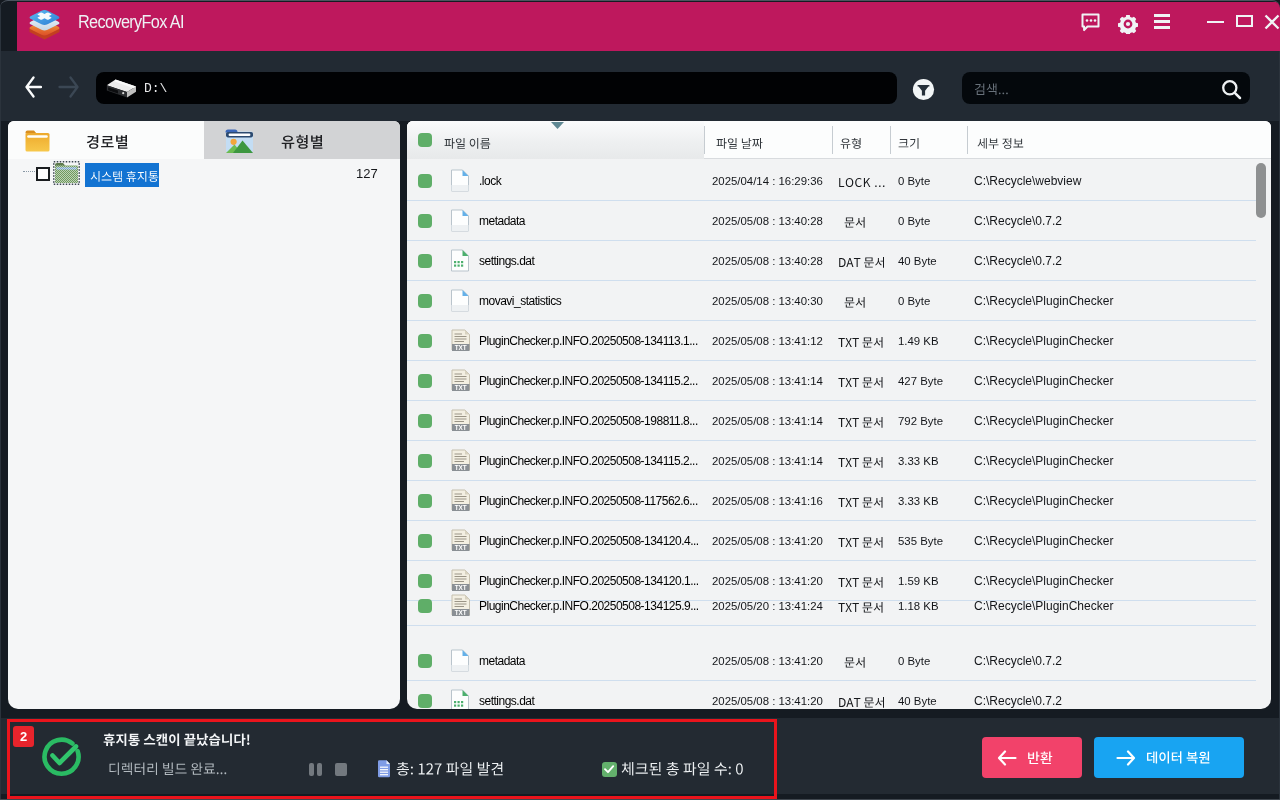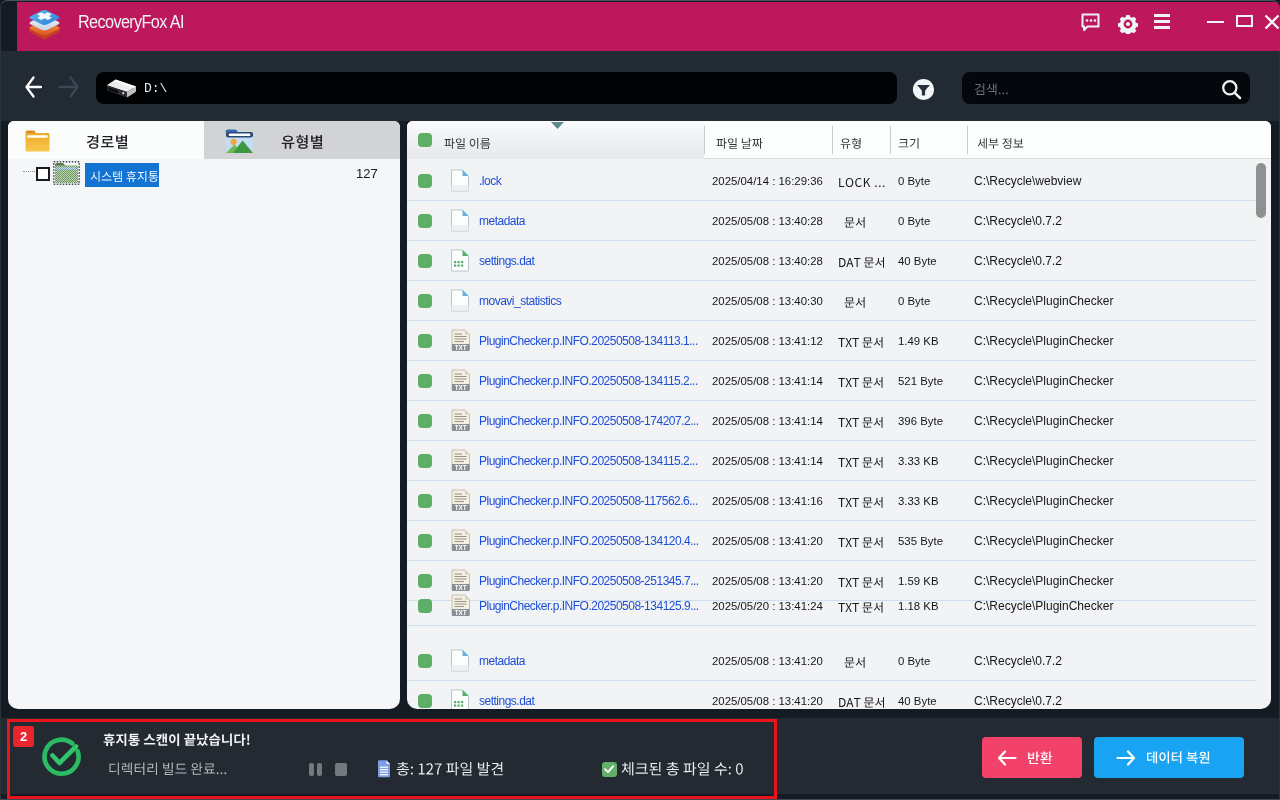--- a/index.html
+++ b/index.html
@@ -18,21 +18,21 @@
 .tabtext { position:absolute; top:9px; }
 #rpanel { position:absolute; left:407px; top:120px; width:864px; height:588px;
   background:#f2f3f4; border-radius:6px 6px 10px 10px; overflow:hidden; }
 #thead { position:absolute; left:0; top:0; width:864px; height:38px;
   background:#fcfdfd; border-bottom:1px solid #d8dbde; }
 .hsep { position:absolute; top:5px; width:1px; height:28px; background:#c6ccd1; }
 .hlabel { position:absolute; top:13px; }
 .row { position:absolute; left:0; width:849px; height:40px; border-bottom:1px solid #cfdeee; }
 .gchk { position:absolute; left:11px; top:13px; width:14px; height:14px; border-radius:4px; background:#5fae68; }
 .ficon { position:absolute; left:43px; top:8px; }
-.fname { position:absolute; left:72px; top:13px; font-size:12px; color:#1d4ed8; white-space:nowrap; width:223px; overflow:hidden; letter-spacing:-0.5px; }
+.fname { position:absolute; left:72px; top:13px; font-size:12px; color:#000000; white-space:nowrap; width:223px; overflow:hidden; letter-spacing:-0.5px; }
 .fdate { position:absolute; left:305px; top:14px; font-size:11.4px; color:#14161a; white-space:nowrap; }
 .ftype { position:absolute; left:431px; top:12px; }
 .fsize { position:absolute; left:491px; top:14px; font-size:11.4px; color:#14161a; white-space:nowrap; }
 .fpath { position:absolute; left:567px; top:13px; font-size:12px; color:#14161a; white-space:nowrap; }
 #botbar { position:absolute; left:1px; top:717px; width:1278px; height:76px; background:#232a32; }
 #botcontent { position:absolute; left:1px; top:717px; width:1278px; height:83px; }
 #botedge { position:absolute; left:0; top:798px; width:1280px; height:2px; background:#40474f; }
 #redbox { position:absolute; left:7px; top:718px; width:770px; height:80px; border:3px solid #ea141c; }
 .btn { position:absolute; top:19px; height:41px; border-radius:4px; display:flex;
   align-items:center; justify-content:center; gap:10px; }
@@ -302,43 +302,43 @@
               <path d="M4.5 12.5 H14"></path>
 </g>
 <rect x="2" y="15" width="17.5" height="7" fill="#8a8f94"></rect>
 <text x="10.7" y="20.8" font-family="Liberation Sans, sans-serif" font-size="6.4" font-weight="bold" fill="#ffffff" text-anchor="middle">TXT</text>
 </svg></div>
 <div class="fname">PluginChecker.p.INFO.20250508-134115.2...</div>
 <div class="fdate">2025/05/08 : 13:41:14</div>
 <div class="ftype" style="left:431px"><svg width="48" height="19" viewBox="0 -13.9 48 19">
             <path fill="#17191c" d="M3.0 0.0V-7.9H0.4V-8.8H6.8V-7.9H4.2V0.0Z M7.4 0.0 10.0 -4.5 7.6 -8.8H8.8L10.0 -6.5Q10.2 -6.2 10.3 -5.9Q10.5 -5.6 10.7 -5.3H10.7Q10.9 -5.6 11.0 -5.9Q11.2 -6.2 11.4 -6.5L12.5 -8.8H13.7L11.3 -4.5L13.9 0.0H12.6L11.3 -2.4Q11.2 -2.7 11.0 -3.1Q10.8 -3.4 10.6 -3.8H10.5Q10.3 -3.4 10.2 -3.1Q10.0 -2.7 9.8 -2.4L8.6 0.0Z M17.1 0.0V-7.9H14.4V-8.8H20.9V-7.9H18.2V0.0Z M24.5 -4.4H34.4V-3.6H24.5ZM29.0 -3.9H30.0V-1.4H29.0ZM25.8 -9.4H33.1V-5.6H25.8ZM32.1 -8.6H26.8V-6.4H32.1ZM25.8 -0.1H33.3V0.7H25.8ZM25.8 -2.4H26.8V0.2H25.8Z M41.0 -6.2H44.0V-5.4H41.0ZM38.4 -9.0H39.2V-7.0Q39.2 -6.1 39.0 -5.3Q38.7 -4.4 38.3 -3.6Q37.9 -2.9 37.4 -2.3Q36.8 -1.7 36.2 -1.4L35.6 -2.2Q36.2 -2.5 36.7 -3.0Q37.2 -3.5 37.6 -4.1Q38.0 -4.8 38.2 -5.5Q38.4 -6.3 38.4 -7.0ZM38.6 -9.0H39.4V-7.0Q39.4 -6.3 39.6 -5.6Q39.8 -4.9 40.2 -4.2Q40.6 -3.6 41.1 -3.1Q41.6 -2.6 42.2 -2.4L41.6 -1.5Q40.9 -1.9 40.4 -2.5Q39.8 -3.0 39.4 -3.7Q39.0 -4.5 38.8 -5.3Q38.6 -6.2 38.6 -7.0ZM43.5 -9.9H44.5V0.9H43.5Z"></path>
           </svg></div>
-<div class="fsize">521 Byte</div>
+<div class="fsize">427 Byte</div>
 <div class="fpath">C:\Recycle\PluginChecker</div>
 </div>
 <div class="row" style="top:280px">
 <div class="gchk"></div>
 <div class="ficon"><svg width="21" height="24" viewBox="0 0 21 24">
 <path d="M2 1 H15 L19.5 5.5 V21 H2 Z" fill="#f3efe2" stroke="#c5bfae" stroke-width="1"></path>
 <path d="M15 1 L19.5 5.5 H15 Z" fill="#d8d2c0"></path>
 <g stroke="#9a9486" stroke-width="1">
 <path d="M4.5 5 H12"></path>
               <path d="M4.5 7.5 H16.5"></path>
               <path d="M4.5 10 H16.5"></path>
               <path d="M4.5 12.5 H14"></path>
 </g>
 <rect x="2" y="15" width="17.5" height="7" fill="#8a8f94"></rect>
 <text x="10.7" y="20.8" font-family="Liberation Sans, sans-serif" font-size="6.4" font-weight="bold" fill="#ffffff" text-anchor="middle">TXT</text>
 </svg></div>
-<div class="fname">PluginChecker.p.INFO.20250508-174207.2...</div>
+<div class="fname">PluginChecker.p.INFO.20250508-198811.8...</div>
 <div class="fdate">2025/05/08 : 13:41:14</div>
 <div class="ftype" style="left:431px"><svg width="48" height="19" viewBox="0 -13.9 48 19">
             <path fill="#17191c" d="M3.0 0.0V-7.9H0.4V-8.8H6.8V-7.9H4.2V0.0Z M7.4 0.0 10.0 -4.5 7.6 -8.8H8.8L10.0 -6.5Q10.2 -6.2 10.3 -5.9Q10.5 -5.6 10.7 -5.3H10.7Q10.9 -5.6 11.0 -5.9Q11.2 -6.2 11.4 -6.5L12.5 -8.8H13.7L11.3 -4.5L13.9 0.0H12.6L11.3 -2.4Q11.2 -2.7 11.0 -3.1Q10.8 -3.4 10.6 -3.8H10.5Q10.3 -3.4 10.2 -3.1Q10.0 -2.7 9.8 -2.4L8.6 0.0Z M17.1 0.0V-7.9H14.4V-8.8H20.9V-7.9H18.2V0.0Z M24.5 -4.4H34.4V-3.6H24.5ZM29.0 -3.9H30.0V-1.4H29.0ZM25.8 -9.4H33.1V-5.6H25.8ZM32.1 -8.6H26.8V-6.4H32.1ZM25.8 -0.1H33.3V0.7H25.8ZM25.8 -2.4H26.8V0.2H25.8Z M41.0 -6.2H44.0V-5.4H41.0ZM38.4 -9.0H39.2V-7.0Q39.2 -6.1 39.0 -5.3Q38.7 -4.4 38.3 -3.6Q37.9 -2.9 37.4 -2.3Q36.8 -1.7 36.2 -1.4L35.6 -2.2Q36.2 -2.5 36.7 -3.0Q37.2 -3.5 37.6 -4.1Q38.0 -4.8 38.2 -5.5Q38.4 -6.3 38.4 -7.0ZM38.6 -9.0H39.4V-7.0Q39.4 -6.3 39.6 -5.6Q39.8 -4.9 40.2 -4.2Q40.6 -3.6 41.1 -3.1Q41.6 -2.6 42.2 -2.4L41.6 -1.5Q40.9 -1.9 40.4 -2.5Q39.8 -3.0 39.4 -3.7Q39.0 -4.5 38.8 -5.3Q38.6 -6.2 38.6 -7.0ZM43.5 -9.9H44.5V0.9H43.5Z"></path>
           </svg></div>
-<div class="fsize">396 Byte</div>
+<div class="fsize">792 Byte</div>
 <div class="fpath">C:\Recycle\PluginChecker</div>
 </div>
 <div class="row" style="top:320px">
 <div class="gchk"></div>
 <div class="ficon"><svg width="21" height="24" viewBox="0 0 21 24">
 <path d="M2 1 H15 L19.5 5.5 V21 H2 Z" fill="#f3efe2" stroke="#c5bfae" stroke-width="1"></path>
 <path d="M15 1 L19.5 5.5 H15 Z" fill="#d8d2c0"></path>
 <g stroke="#9a9486" stroke-width="1">
 <path d="M4.5 5 H12"></path>
               <path d="M4.5 7.5 H16.5"></path>
@@ -407,21 +407,21 @@
 <path d="M15 1 L19.5 5.5 H15 Z" fill="#d8d2c0"></path>
 <g stroke="#9a9486" stroke-width="1">
 <path d="M4.5 5 H12"></path>
               <path d="M4.5 7.5 H16.5"></path>
               <path d="M4.5 10 H16.5"></path>
               <path d="M4.5 12.5 H14"></path>
 </g>
 <rect x="2" y="15" width="17.5" height="7" fill="#8a8f94"></rect>
 <text x="10.7" y="20.8" font-family="Liberation Sans, sans-serif" font-size="6.4" font-weight="bold" fill="#ffffff" text-anchor="middle">TXT</text>
 </svg></div>
-<div class="fname">PluginChecker.p.INFO.20250508-251345.7...</div>
+<div class="fname">PluginChecker.p.INFO.20250508-134120.1...</div>
 <div class="fdate">2025/05/08 : 13:41:20</div>
 <div class="ftype" style="left:431px"><svg width="48" height="19" viewBox="0 -13.9 48 19">
             <path fill="#17191c" d="M3.0 0.0V-7.9H0.4V-8.8H6.8V-7.9H4.2V0.0Z M7.4 0.0 10.0 -4.5 7.6 -8.8H8.8L10.0 -6.5Q10.2 -6.2 10.3 -5.9Q10.5 -5.6 10.7 -5.3H10.7Q10.9 -5.6 11.0 -5.9Q11.2 -6.2 11.4 -6.5L12.5 -8.8H13.7L11.3 -4.5L13.9 0.0H12.6L11.3 -2.4Q11.2 -2.7 11.0 -3.1Q10.8 -3.4 10.6 -3.8H10.5Q10.3 -3.4 10.2 -3.1Q10.0 -2.7 9.8 -2.4L8.6 0.0Z M17.1 0.0V-7.9H14.4V-8.8H20.9V-7.9H18.2V0.0Z M24.5 -4.4H34.4V-3.6H24.5ZM29.0 -3.9H30.0V-1.4H29.0ZM25.8 -9.4H33.1V-5.6H25.8ZM32.1 -8.6H26.8V-6.4H32.1ZM25.8 -0.1H33.3V0.7H25.8ZM25.8 -2.4H26.8V0.2H25.8Z M41.0 -6.2H44.0V-5.4H41.0ZM38.4 -9.0H39.2V-7.0Q39.2 -6.1 39.0 -5.3Q38.7 -4.4 38.3 -3.6Q37.9 -2.9 37.4 -2.3Q36.8 -1.7 36.2 -1.4L35.6 -2.2Q36.2 -2.5 36.7 -3.0Q37.2 -3.5 37.6 -4.1Q38.0 -4.8 38.2 -5.5Q38.4 -6.3 38.4 -7.0ZM38.6 -9.0H39.4V-7.0Q39.4 -6.3 39.6 -5.6Q39.8 -4.9 40.2 -4.2Q40.6 -3.6 41.1 -3.1Q41.6 -2.6 42.2 -2.4L41.6 -1.5Q40.9 -1.9 40.4 -2.5Q39.8 -3.0 39.4 -3.7Q39.0 -4.5 38.8 -5.3Q38.6 -6.2 38.6 -7.0ZM43.5 -9.9H44.5V0.9H43.5Z"></path>
           </svg></div>
 <div class="fsize">1.59 KB</div>
 <div class="fpath">C:\Recycle\PluginChecker</div>
 </div>
 <div class="row" style="top:465px">
 <div class="gchk"></div>
 <div class="ficon"><svg width="21" height="24" viewBox="0 0 21 24">

